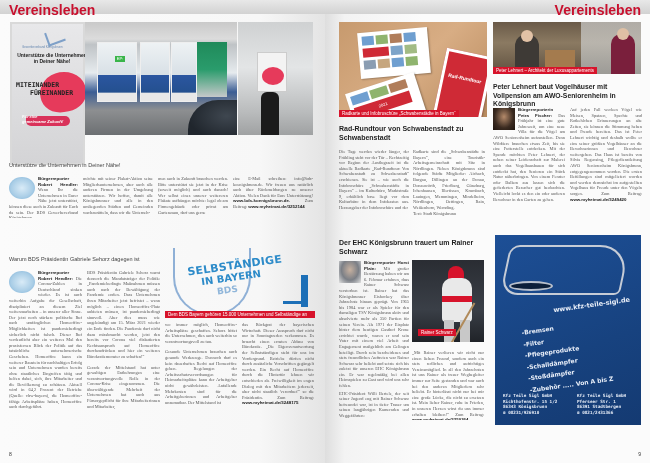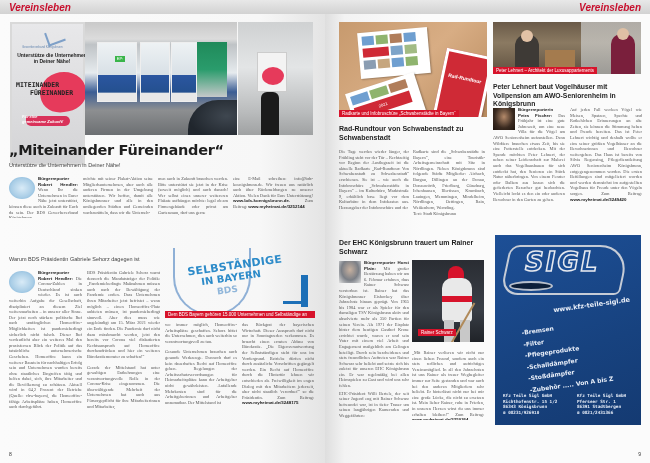--- a/index.html
+++ b/index.html
@@ -2,21 +2,21 @@
 <html><head>
 <meta charset="utf-8">
 <style>
   * { box-sizing: border-box; margin: 0; padding: 0; }
   html, body { width: 650px; height: 463px; overflow: hidden; background: #d9d9d9; }
   body { font-family: "Liberation Serif", serif; color: #333; position: relative; }
   .page { position: absolute; top: 0; height: 463px; width: 325px; overflow: hidden; }
   .page.left { left: 0; background: linear-gradient(90deg, #fbfbfb 0%, #f7f7f7 80%, #e4e4e4 100%); }
   .page.right { left: 325px; background: linear-gradient(90deg, #dedede 0%, #f3f3f3 6%, #fbfbfb 30%, #fbfbfb 100%); }
   .header-bar { position: absolute; top: 0; left: 0; right: 0; height: 14px; background: linear-gradient(180deg, #e8e8e8, #d2d2d2); }
-  .section-label { position: absolute; top: 2px; font-family: "Liberation Sans", sans-serif; font-weight: bold; font-style: italic; font-size: 10px; color: #c8102e; }
+  .section-label { position: absolute; top: 2px; font-family: "Liberation Sans", sans-serif; font-weight: bold; font-size: 14px; color: #c8102e; }
   .left .section-label { left: 9px; }
   .right .section-label { right: 9px; }
 
   .photo { position: absolute; overflow: hidden; }
   .caption { position: absolute; left: 0; bottom: 0; background: #d7132b; color: #fff; font-family: "Liberation Sans", sans-serif; font-size: 4.5px; padding: 1px 3px; white-space: nowrap; }
 
   .h1 { position: absolute; font-family: "DejaVu Sans", sans-serif; font-weight: bold; color: #1e1e1e; letter-spacing: -0.3px; }
   .sub { position: absolute; font-family: "Liberation Sans", sans-serif; font-size: 5.5px; color: #444; }
   .h2 { position: absolute; font-family: "Liberation Sans", sans-serif; font-weight: bold; color: #1e1e1e; font-size: 8px; line-height: 10px; }
 
@@ -127,21 +127,20 @@
     <div class="car"></div>
   </div>
 
   <div class="photo hall-img" style="left:238px;top:22px;width:75px;height:113px;">
     <div class="person-poster">
       <div class="person-heart"></div>
     </div>
     <div class="person-body"></div>
   </div>
 
-  <div class="h1" style="left:9px;top:142px;font-size:14.5px;">„Miteinander Füreinander“</div>
   <div class="sub" style="left:9px;top:162px;">Unterstütze die Unternehmen in Deiner Nähe!</div>
 
   <div class="col" style="left:9px;top:176px;width:69px;height:42px;">
     <div class="reporter-img reporter-robert"></div>
     <b>Bürgerreporter Robert Hendler:</b>
     <span>Wenn Ihr die Unternehmen in Eurer Nähe jetzt unterstützt, können diese auch in Zukunft für Euch da sein. Der BDS Gewerbeverband Königsbrunn</span>
   </div>
   <div class="col" style="left:83px;top:176px;width:70px;height:42px;">möchte mit seiner Plakat-Aktion seine Mitgliedsunternehmen, aber auch alle anderen Firmen in der Umgebung unterstützen. Wir hoffen, damit alle Königsbrunner und alle in den umliegenden Städten und Gemeinden wachzurütteln, dass wir die Unterneh-</div>
   <div class="col" style="left:158px;top:176px;width:70px;height:42px;">men auch in Zukunft brauchen werden. Bitte unterstützt sie jetzt in der Krise (soweit möglich) und auch danach! Wer selbst eines unserer weitereren Plakate aufhängen möchte: legal ob am Firmengebäude oder privat am Gartenzaun, darf uns gerne</div>
   <div class="col" style="left:233px;top:176px;width:80px;height:42px;">
@@ -263,21 +262,20 @@
   <div class="col" style="left:87px;top:350px;width:72px;height:70px;">
     <span>„Mit Rainer verlieren wir nicht nur einen lieben Freund, sondern auch ein stets redliches und aufrichtiges Vereinsmitglied. In all den Jahrzehnten ist uns Rainer als treuer Wegbegleiter immer zur Seite gestanden und war auch bei den anderen Mitgliedern sehr beliebt. Er hinterlässt nicht nur bei mir eine große Lücke, die nicht zu ersetzen ist. Mein lieber Rainer, ruhe in Frieden, in unseren Herzen wirst du uns immer erhalten bleiben!“ Zum Beitrag:</span>
     <span class="link">www.myheimat.de/3250264</span>
   </div>
 
   <div class="page-num" style="right:9px;">9</div>
 </div>
 
 <div class="ad">
   <div class="ad-logo-frame"></div>
-  <div class="ad-logo-text">SIGL</div>
   <div class="ad-tube"></div>
   <div class="ad-url">www.kfz-teile-sigl.de</div>
   <ul class="ad-list">
     <li>-Bremsen</li>
     <li>-Filter</li>
     <li>-Pflegeprodukte</li>
     <li>-Schalldämpfer</li>
     <li>-Stoßdämpfer</li>
     <li>-Zubehör ..... Von A bis Z</li>
   </ul>

